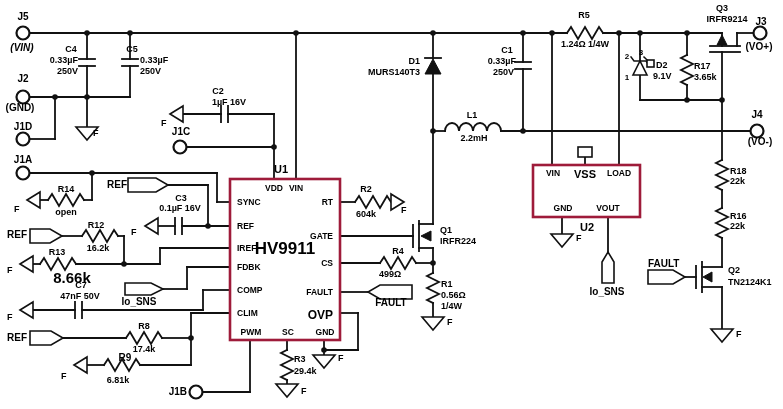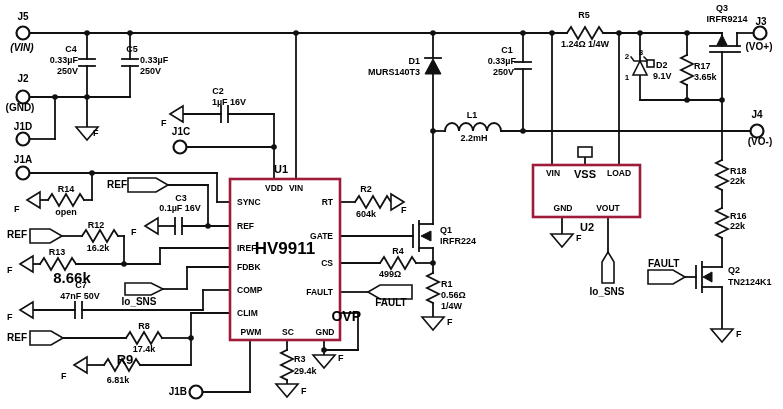--- a/index.html
+++ b/index.html
@@ -370,21 +370,21 @@
       <span class="lbl a-c" style="left: 366px; top: 185px; font-size: 9px;">R2</span>
       <span class="lbl a-c" style="left: 366px; top: 210px; font-size: 9px;">604k</span>
       <span class="lbl" style="left: 294px; top: 355px; font-size: 9px;">R3</span>
       <span class="lbl" style="left: 294px; top: 367px; font-size: 9px;">29.4k</span>
       <span class="lbl a-c" style="left: 398px; top: 247px; font-size: 9px; text-align: center;">R4</span>
       <span class="lbl a-c" style="left: 390px; top: 270px; font-size: 9px;">499Ω</span>
       <span class="lbl a-c" style="left: 584px; top: 11px; font-size: 9px;">R5</span>
       <span class="lbl a-c" style="left: 585px; top: 40px; font-size: 9px;">1.24Ω 1/4W</span>
       <span class="lbl a-c" style="left: 144px; top: 322px; font-size: 9px;">R8</span>
       <span class="lbl a-c" style="left: 144px; top: 345px; font-size: 9px;">17.4k</span>
-      <span class="lbl a-c" style="left: 118px; top: 353px; font-size: 13px; padding-left: 14px;">R9</span>
+      <span class="lbl a-c" style="left: 118px; top: 353px; font-size: 10px; padding-left: 14px;">R9</span>
       <span class="lbl a-c" style="left: 118px; top: 376px; font-size: 9px;">6.81k</span>
       <span class="lbl a-c" style="left: 96px; top: 221px; font-size: 9px;">R12</span>
       <span class="lbl a-c" style="left: 98px; top: 244px; font-size: 9px;">16.2k</span>
       <span class="lbl a-c" style="left: 57px; top: 248px; font-size: 9px;">R13</span>
       <span class="lbl a-c" style="left: 72px; top: 270px; font-size: 15px;">8.66k</span>
       <span class="lbl a-c" style="left: 66px; top: 185px; font-size: 9px;">R14</span>
       <span class="lbl a-c" style="left: 66px; top: 208px; font-size: 9px;">open</span>
       <span class="lbl" style="left: 730px; top: 212px; font-size: 9px;">R16</span>
       <span class="lbl" style="left: 730px; top: 222px; font-size: 9px;">22k</span>
       <span class="lbl" style="left: 694px; top: 62px; font-size: 9px;">R17</span>
@@ -413,21 +413,21 @@
       <span class="lbl" style="left: 237px; top: 198px; font-size: 8.5px;">SYNC</span>
       <span class="lbl" style="left: 237px; top: 222px; font-size: 8.5px;">REF</span>
       <span class="lbl" style="left: 237px; top: 244px; font-size: 8.5px;">IREF</span>
       <span class="lbl" style="left: 237px; top: 263px; font-size: 8.5px;">FDBK</span>
       <span class="lbl" style="left: 237px; top: 286px; font-size: 8.5px;">COMP</span>
       <span class="lbl" style="left: 237px; top: 309px; font-size: 8.5px;">CLIM</span>
       <span class="lbl a-r" style="left: 333px; top: 198px; font-size: 8.5px;">RT</span>
       <span class="lbl a-r" style="left: 333px; top: 232px; font-size: 8.5px;">GATE</span>
       <span class="lbl a-r" style="left: 333px; top: 259px; font-size: 8.5px;">CS</span>
       <span class="lbl a-r" style="left: 333px; top: 288px; font-size: 8.5px;">FAULT</span>
-      <span class="lbl a-r" style="left: 333px; top: 309px; font-size: 14px; margin-left: 28px;">OVP</span>
+      <span class="lbl a-r" style="left: 333px; top: 309px; font-size: 12px;">OVP</span>
       <span class="lbl a-c" style="left: 251px; top: 328px; font-size: 8.5px;">PWM</span>
       <span class="lbl a-c" style="left: 288px; top: 328px; font-size: 8.5px;">SC</span>
       <span class="lbl a-c" style="left: 325px; top: 328px; font-size: 8.5px;">GND</span>
       <span class="lbl a-c" style="left: 587px; top: 222px; font-size: 11px;">U2</span>
       <span class="lbl a-c" style="left: 553px; top: 169px; font-size: 8.5px;">VIN</span>
       <span class="lbl a-c" style="left: 585px; top: 169px; font-size: 11px;">VSS</span>
       <span class="lbl a-c" style="left: 619px; top: 169px; font-size: 8.5px;">LOAD</span>
       <span class="lbl a-c" style="left: 563px; top: 204px; font-size: 8.5px;">GND</span>
       <span class="lbl a-c" style="left: 608px; top: 204px; font-size: 8.5px;">VOUT</span>
       <span class="lbl a-r" style="left: 127px; top: 180px; font-size: 10px;">REF</span>

